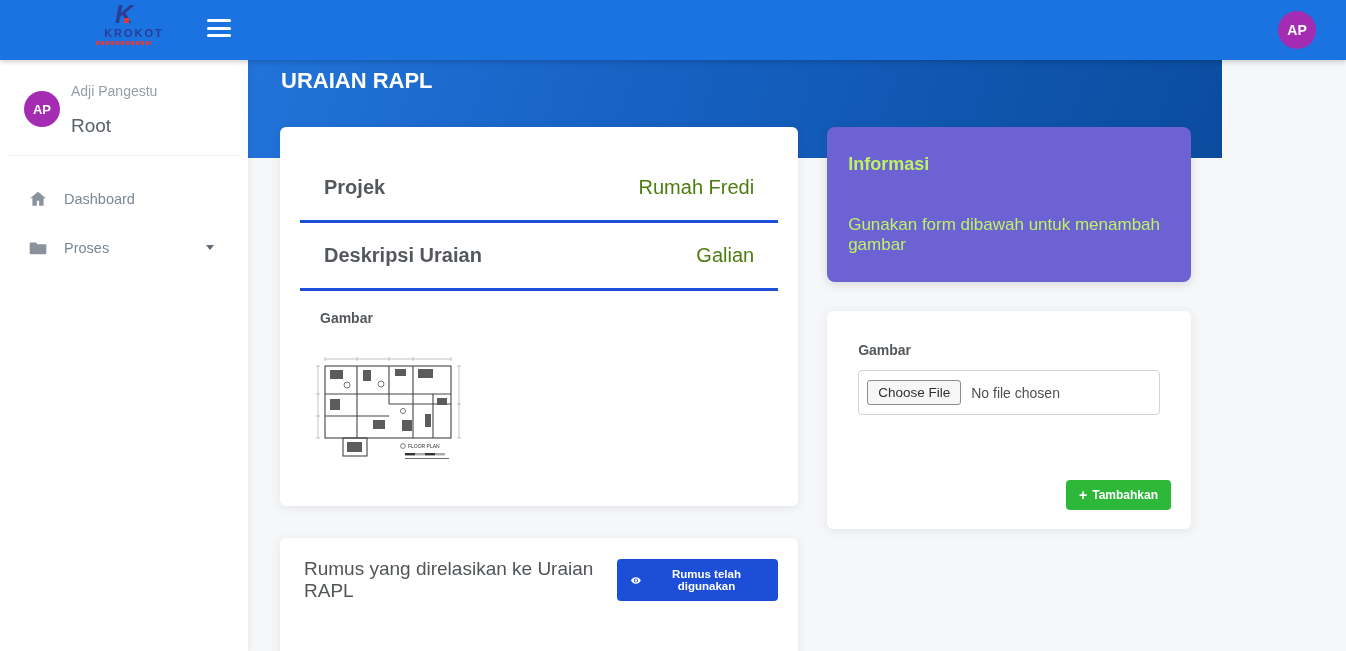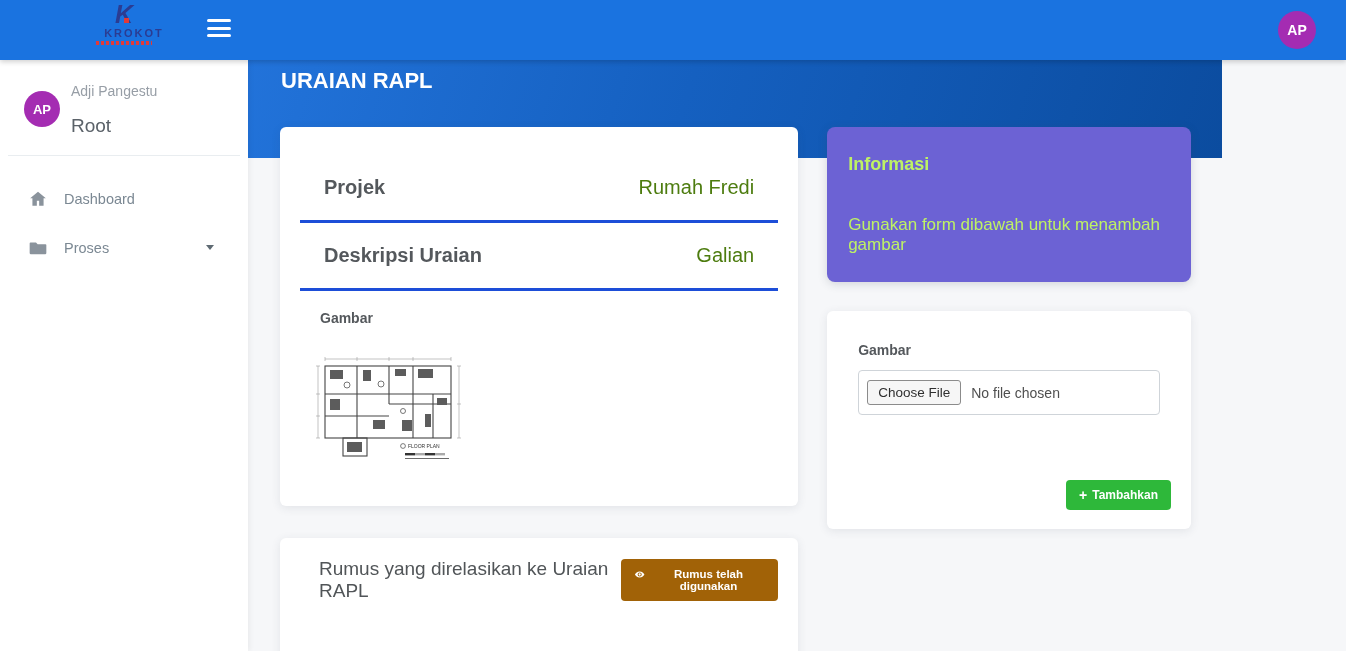--- a/index.html
+++ b/index.html
@@ -56,22 +56,22 @@
   .info-row { display:flex; justify-content:space-between; align-items:flex-end;
         padding:21px 24px; border-bottom:3px solid #1d4ed8; font-size:20px; }
   .row-label { font-weight:700; color:#54585c; }
   .row-value { color:#4d7c0f; }
   .gambar-label { font-weight:700; color:#54585c; font-size:14px; padding:19px 0 0 20px; }
   .thumb { margin:28px 0 0 13px; width:152px; height:112px; background:#fff; display:block; cursor:default; }
 
   
   .rumus-card { margin-top:32px; padding:20px; height:170px; }
   .rumus-head { display:flex; justify-content:space-between; align-items:center; }
-  .rumus-title { font-size:19px; font-weight:400; color:#515558; margin-left:19px; }
-  .btn-info { display:inline-flex; align-items:flex-start; gap:6px; background:#a16207; color:#fff;
+  .rumus-title { font-size:19px; font-weight:400; color:#515558; margin-left:4px; }
+  .btn-info { display:inline-flex; align-items:center; gap:6px; background:#1d4ed8; color:#fff;
         border:none; border-radius:4px; padding:9px 13px; font-size:11.5px; font-weight:700;
         font-family:inherit; cursor:pointer; }
 
   
   .notice-card { background:#6c62d4; color:#bef264; border-radius:8px; padding:23px 21px 27px;
         box-shadow:0 2px 10px rgba(50,60,80,.18); }
   .notice-title { font-size:18px; font-weight:700; margin-top:4px; }
   .notice-body { font-size:17px; margin-top:40px; }
 
   

